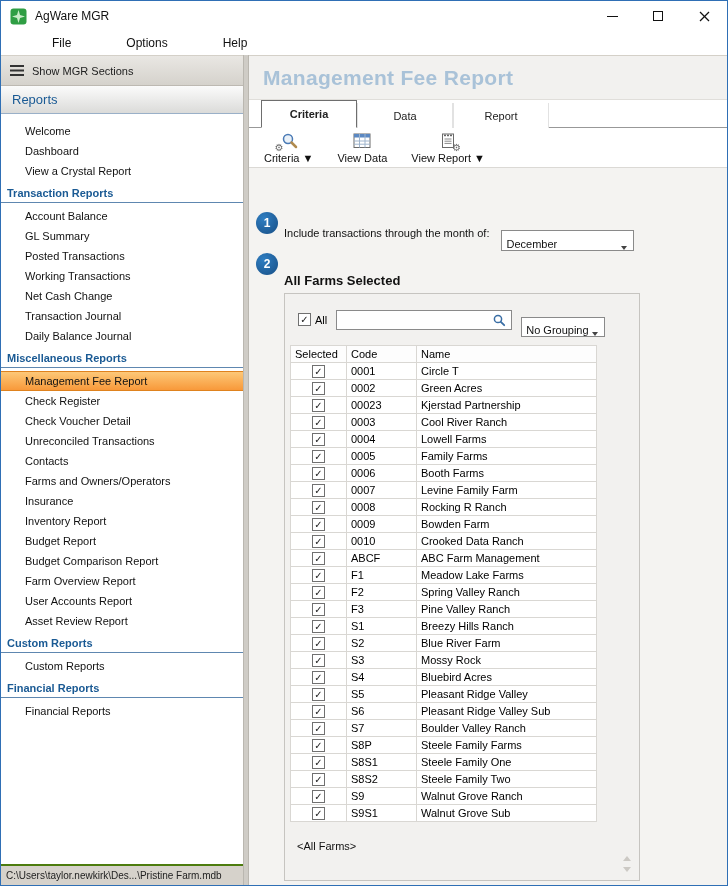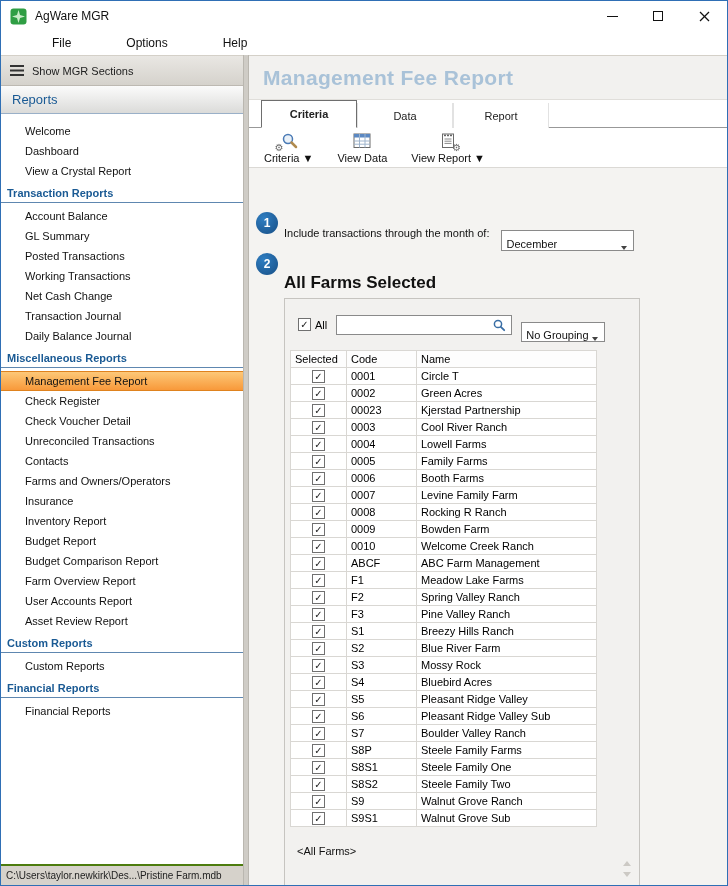--- a/index.html
+++ b/index.html
@@ -76,21 +76,21 @@
   .month-row { display:flex; align-items:center; margin:47px 0 0 35px; gap:12px; }
   .form-label { font-size:11px; color:#111; }
 
   .select { height:21px; background:#fff; border:1px solid #8a8a8a; display:inline-flex;
             align-items:flex-end; font-size:11px; color:#111; padding-left:4px; cursor:pointer;margin-top:15px; }
   .select .arrow { margin-left:auto; margin-right:6px; width:0; height:0;
             border-left:3.5px solid transparent; border-right:3.5px solid transparent; border-top:4px solid #444; }
   .month-select { width:133px; }
   .grouping-select { width:84px; height:20px; }
 
-  .farms-header { margin:22px 0 5px 35px; font-size:17px; font-weight:bold; color:#111; }
+  .farms-header { margin:22px 0 5px 35px; font-size:13px; font-weight:bold; color:#111; }
   .panel { margin-left:35px; width:356px; height:588px; border:1px solid #c6c4c0; background:#f2f1ef;
             padding:8px 6px 6px 5px; position:relative; }
   .controls-row { display:flex; align-items:center; gap:9px; padding-left:8px; }
   .cb-label { display:flex; align-items:center; gap:4px; font-size:11px; cursor:pointer; }
   .checkbox { width:13px; height:13px; border:1px solid #707070; background:#fff; font-size:10px;
             line-height:11px; text-align:center; color:#222; display:inline-block; flex:0 0 13px; }
   .searchbox { flex:0 0 168px; height:20px; border:1px solid #8a8a8a; background:#fff; display:flex; align-items:center; }
   .searchbox input { flex:1; border:none; outline:none; font-size:11px; padding:0 4px; min-width:0; background:transparent; }
   .search-btn { width:24px; height:18px; border:none; background:transparent; display:flex;
             align-items:center; justify-content:center; cursor:pointer; }
@@ -337,21 +337,21 @@
                   <td class="col-name">Rocking R Ranch</td>
                 </tr>
                 <tr>
                   <td class="col-sel"><span class="checkbox">✓</span></td>
                   <td class="col-code">0009</td>
                   <td class="col-name">Bowden Farm</td>
                 </tr>
                 <tr>
                   <td class="col-sel"><span class="checkbox">✓</span></td>
                   <td class="col-code">0010</td>
-                  <td class="col-name">Welcome Creek Ranch</td>
+                  <td class="col-name">Crooked Data Ranch</td>
                 </tr>
                 <tr>
                   <td class="col-sel"><span class="checkbox">✓</span></td>
                   <td class="col-code">ABCF</td>
                   <td class="col-name">ABC Farm Management</td>
                 </tr>
                 <tr>
                   <td class="col-sel"><span class="checkbox">✓</span></td>
                   <td class="col-code">F1</td>
                   <td class="col-name">Meadow Lake Farms</td>

